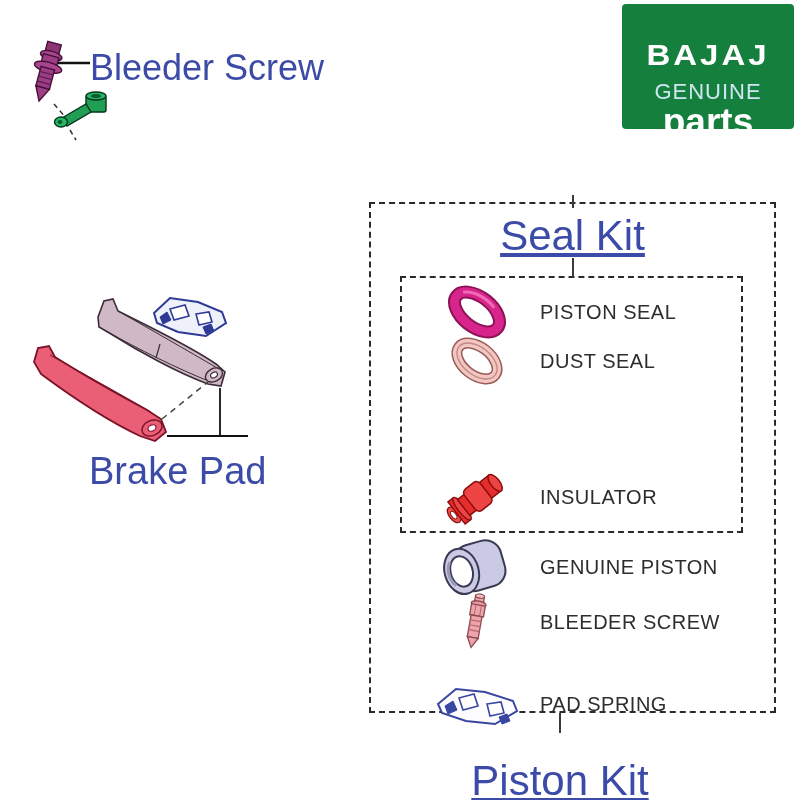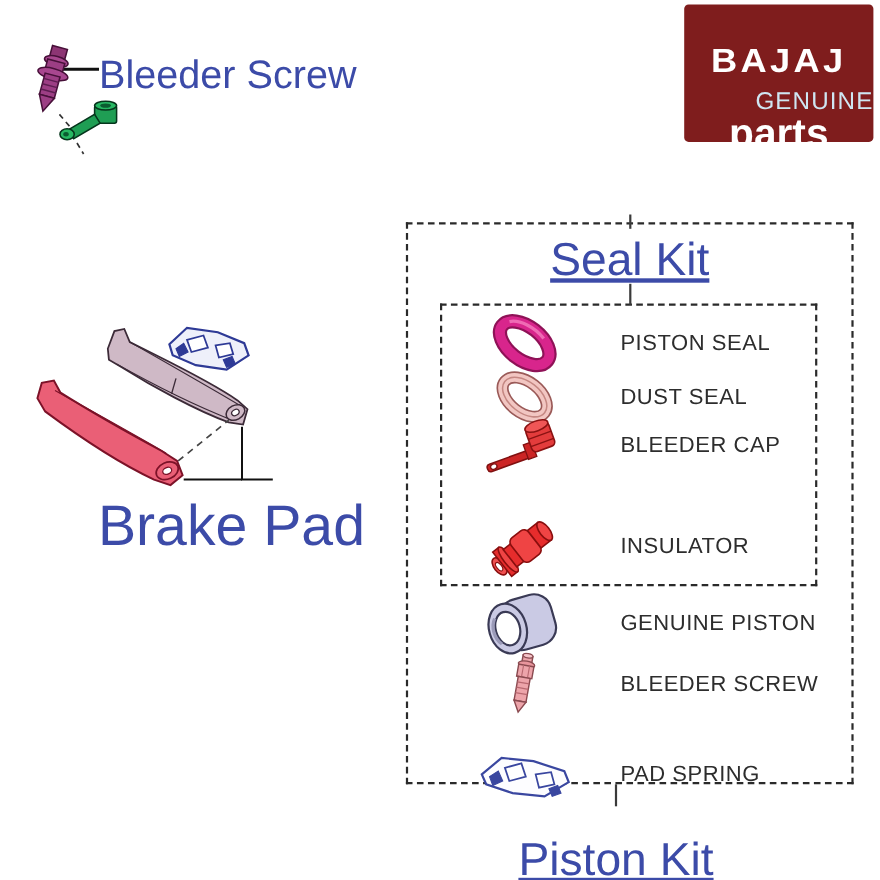--- a/index.html
+++ b/index.html
@@ -3,47 +3,47 @@
 <meta charset="utf-8">
 <style>
   html,body{margin:0;padding:0;background:#ffffff;}
   .canvas{
     position:relative;width:800px;height:800px;background:#ffffff;
     font-family:"Liberation Sans",sans-serif;overflow:hidden;
   }
   
   .logo{
     position:absolute;left:622px;top:4px;width:172px;height:125px;
-    background:#7f1d1d;border-radius:4px;text-align:center;z-index:3;
+    background:#15803d;border-radius:4px;text-align:center;z-index:3;
   }
   .logo-brand{
     margin-top:34px;font-size:33px;font-weight:800;color:#ffffff;
     letter-spacing:3px;line-height:1;transform:scaleY(0.92);
   }
   .logo-genuine{
     margin-top:10px;font-size:22px;font-weight:400;color:#cfe6f2;
-    letter-spacing:1px;line-height:1;text-align:right;
+    letter-spacing:1px;line-height:1;
   }
   .logo-parts{
     margin-top:0px;font-size:37px;font-weight:700;color:#ffffff;line-height:1.05;
   }
   .logo-underline{
     position:absolute;left:26px;top:127px;width:122px;height:3px;background:#ffffff;
   }
   .logo-arrow{
     position:absolute;left:8px;top:3px;width:0;height:0;
     border-left:7px solid transparent;border-right:7px solid transparent;
     border-top:7px solid #ffffff;
   }
   
   .callout-label{
     position:absolute;color:#3c4ba8;font-weight:400;line-height:1;z-index:2;
   }
   .lbl-bleeder{left:90px;top:50px;font-size:36px;}
-  .lbl-brakepad{left:89px;top:452px;font-size:52px;}
+  .lbl-brakepad{left:89px;top:452px;font-size:38px;}
   
   .art{position:absolute;z-index:1;}
   .art-bleeder{left:8px;top:30px;}
   .art-brakepad{left:20px;top:285px;}
   
   .watermark{
     position:absolute;left:342px;top:380px;z-index:0;
     color:#aecfe2;font-weight:700;font-size:25px;letter-spacing:1px;
   }
   .wm-suffix{font-size:14px;font-weight:700;color:#bcd6e7;letter-spacing:0;}
@@ -62,21 +62,21 @@
   }
   .title-seal{left:369px;top:215px;width:407px;}
   .title-piston{left:380px;top:732px;width:360px;margin-top:28px;}
   .conn{position:absolute;width:2px;background:#3a3a3a;z-index:2;}
   .conn-top-tick{left:572px;top:195px;height:13px;}
   .conn-seal{left:572px;top:258px;height:19px;}
   .conn-piston{left:559px;top:713px;height:20px;}
   
   .kit-row{
     position:absolute;left:400px;width:350px;height:46px;
-    display:flex;align-items:center;z-index:2;gap:24px;
+    display:flex;align-items:center;z-index:2;
   }
   .kit-icon{
     width:140px;display:flex;justify-content:center;align-items:center;
     padding-left:14px;box-sizing:border-box;
   }
   .kit-label{
     font-size:20px;color:#2d2d2d;letter-spacing:0.5px;white-space:nowrap;
   }
 </style>
 </head>
@@ -178,36 +178,20 @@
         <g transform="rotate(38 33 25)">
           <ellipse cx="33" cy="25" rx="23" ry="14" fill="none" stroke="#9a5a58" stroke-width="11"></ellipse>
           <ellipse cx="33" cy="25" rx="23" ry="14" fill="none" stroke="#f2c6c2" stroke-width="8"></ellipse>
           <ellipse cx="33" cy="25" rx="23" ry="14" fill="none" stroke="#c58883" stroke-width="1.4"></ellipse>
         </g>
       </svg>
     </div>
     <div class="kit-label">DUST SEAL</div>
   </div>
 
-  <div class="kit-row" style="top:382px">
-    <div class="kit-icon">
-      <svg width="86" height="52" viewBox="0 0 86 52">
-        <g transform="rotate(-20 43 26)">
-          <rect x="4" y="31" width="42" height="7" rx="3" fill="#cc2525" stroke="#801111" stroke-width="1.4"></rect>
-          <ellipse cx="10" cy="34.5" rx="3" ry="2.4" fill="#ffffff" stroke="#801111" stroke-width="1.2"></ellipse>
-          <rect x="42" y="25" width="8" height="14" fill="#cc2525" stroke="#801111" stroke-width="1.2"></rect>
-          <rect x="48" y="12" width="22" height="23" rx="4" fill="#e33c3c" stroke="#8a1212" stroke-width="1.5"></rect>
-          <ellipse cx="59" cy="13" rx="11" ry="4.5" fill="#ef5656" stroke="#8a1212" stroke-width="1.4"></ellipse>
-          <line x1="48" y1="22" x2="70" y2="22" stroke="#8a1212" stroke-width="1.2"></line>
-          <line x1="48" y1="29" x2="70" y2="29" stroke="#8a1212" stroke-width="1.2"></line>
-        </g>
-      </svg>
-    </div>
-    <div class="kit-label">BLEEDER CAP</div>
-  </div>
 
 
   <div class="kit-row" style="top:474px">
     <div class="kit-icon">
       <svg width="78" height="62" viewBox="0 0 78 62">
         <g transform="rotate(-38 39 31)">
           <ellipse cx="10" cy="31" rx="5" ry="9" fill="#f05050" stroke="#8a0e0e" stroke-width="1.4"></ellipse>
           <ellipse cx="9.5" cy="31" rx="2.2" ry="4.5" fill="#ffffff" stroke="#8a0e0e" stroke-width="1"></ellipse>
           <rect x="13" y="17" width="7" height="28" fill="#e62c2c" stroke="#8a0e0e" stroke-width="1.4"></rect>
           <ellipse cx="20" cy="31" rx="4" ry="14" fill="#ef4444" stroke="#8a0e0e" stroke-width="1.4"></ellipse>

